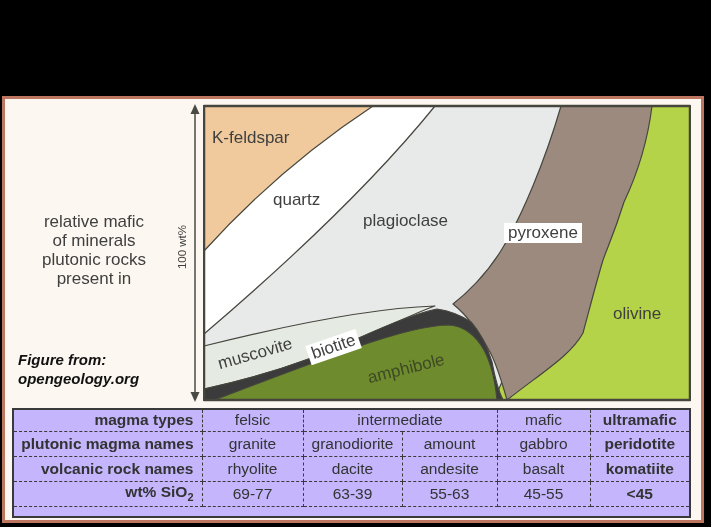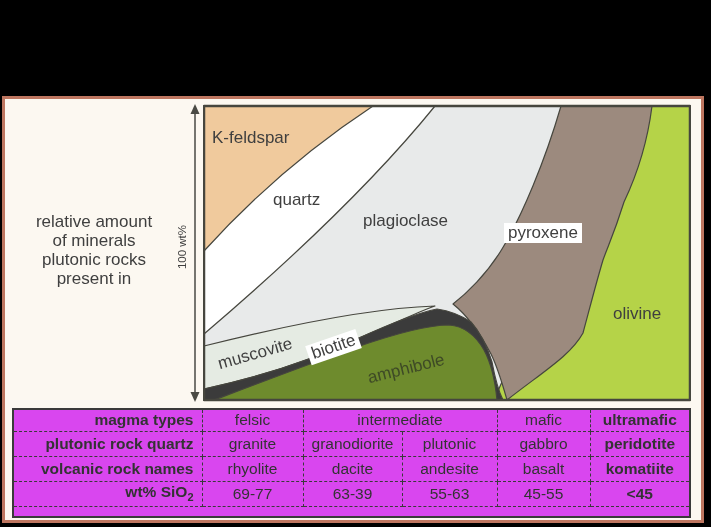--- a/index.html
+++ b/index.html
@@ -26,47 +26,51 @@
   .lbl-kfeldspar{left:9px;top:24px;}
   .lbl-quartz{left:70px;top:86px;}
   .lbl-plagioclase{left:160px;top:107px;}
   .lbl-pyroxene{left:301px;top:119px;}
   .lbl-olivine{left:410px;top:200px;}
   .lbl-muscovite{left:14px;top:240px;transform:rotate(-16deg);}
   .lbl-biotite{left:104px;top:233px;transform:rotate(-19deg);}
   .lbl-amphibole{left:164px;top:255px;transform:rotate(-14deg);color:#3E4A26;}
   
   .rock-table-frame{position:absolute;left:7px;top:309px;width:679px;box-sizing:border-box;
-                    border:2px solid #3A3A3A;padding:0 0 9px 0;background:#d946ef;}
+                    border:2px solid #3A3A3A;padding:0 0 9px 0;background:#c4b5fd;}
   table.rock{border-collapse:collapse;table-layout:fixed;width:100%;
              font-size:15.5px;color:#333;}
   table.rock th,table.rock td{border:1.5px dashed #3A3A3A;padding:0 4px;
              overflow:hidden;white-space:nowrap;}
   table.rock tr:first-child th,table.rock tr:first-child td{border-top:none;}
   table.rock th:first-child{border-left:none;}
   table.rock td:last-child{border-right:none;font-weight:bold;}
   table.rock th{text-align:right;font-weight:bold;padding-right:8px;}
   table.rock td{text-align:center;font-weight:normal;margin-left:16px;}
   table.rock tr{height:25px;}
   table.rock tr:first-child{height:21px;}
   sub.sio2{font-size:11px;}
 </style>
 </head>
 <body>
 
 <div class="stage">
   <div class="slide">
 
     <div class="caption">
-      <div>relative amount</div>
+      <div>relative mafic</div>
       <div>of minerals</div>
       <div>plutonic rocks</div>
       <div>present in</div>
     </div>
 
+    <div class="credit">
+      <div>Figure from:</div>
+      <div>opengeology.org</div>
+    </div>
 
     <svg class="axis-svg" width="12" height="298">
       <line x1="6" y1="7" x2="6" y2="291" stroke="#4A4A44" stroke-width="1.5"></line>
       <polygon points="6,0 1.5,10 10.5,10" fill="#4A4A44"></polygon>
       <polygon points="6,298 1.5,288 10.5,288" fill="#4A4A44"></polygon>
     </svg>
     <div class="axis-label">100 wt%</div>
 
     <div class="plot">
       <svg width="488" height="298" viewBox="0 0 488 298">
@@ -125,24 +129,24 @@
         </colgroup>
         <tbody>
             <tr>
           <th>magma types</th>
           <td>felsic</td>
           <td colspan="2">intermediate</td>
           <td>mafic</td>
           <td>ultramafic</td>
         </tr>
         <tr>
-          <th>plutonic rock quartz</th>
+          <th>plutonic magma names</th>
           <td>granite</td>
           <td>granodiorite</td>
-          <td>plutonic</td>
+          <td>amount</td>
           <td>gabbro</td>
           <td>peridotite</td>
         </tr>
         <tr>
           <th>volcanic rock names</th>
           <td>rhyolite</td>
           <td>dacite</td>
           <td>andesite</td>
           <td>basalt</td>
           <td>komatiite</td>

